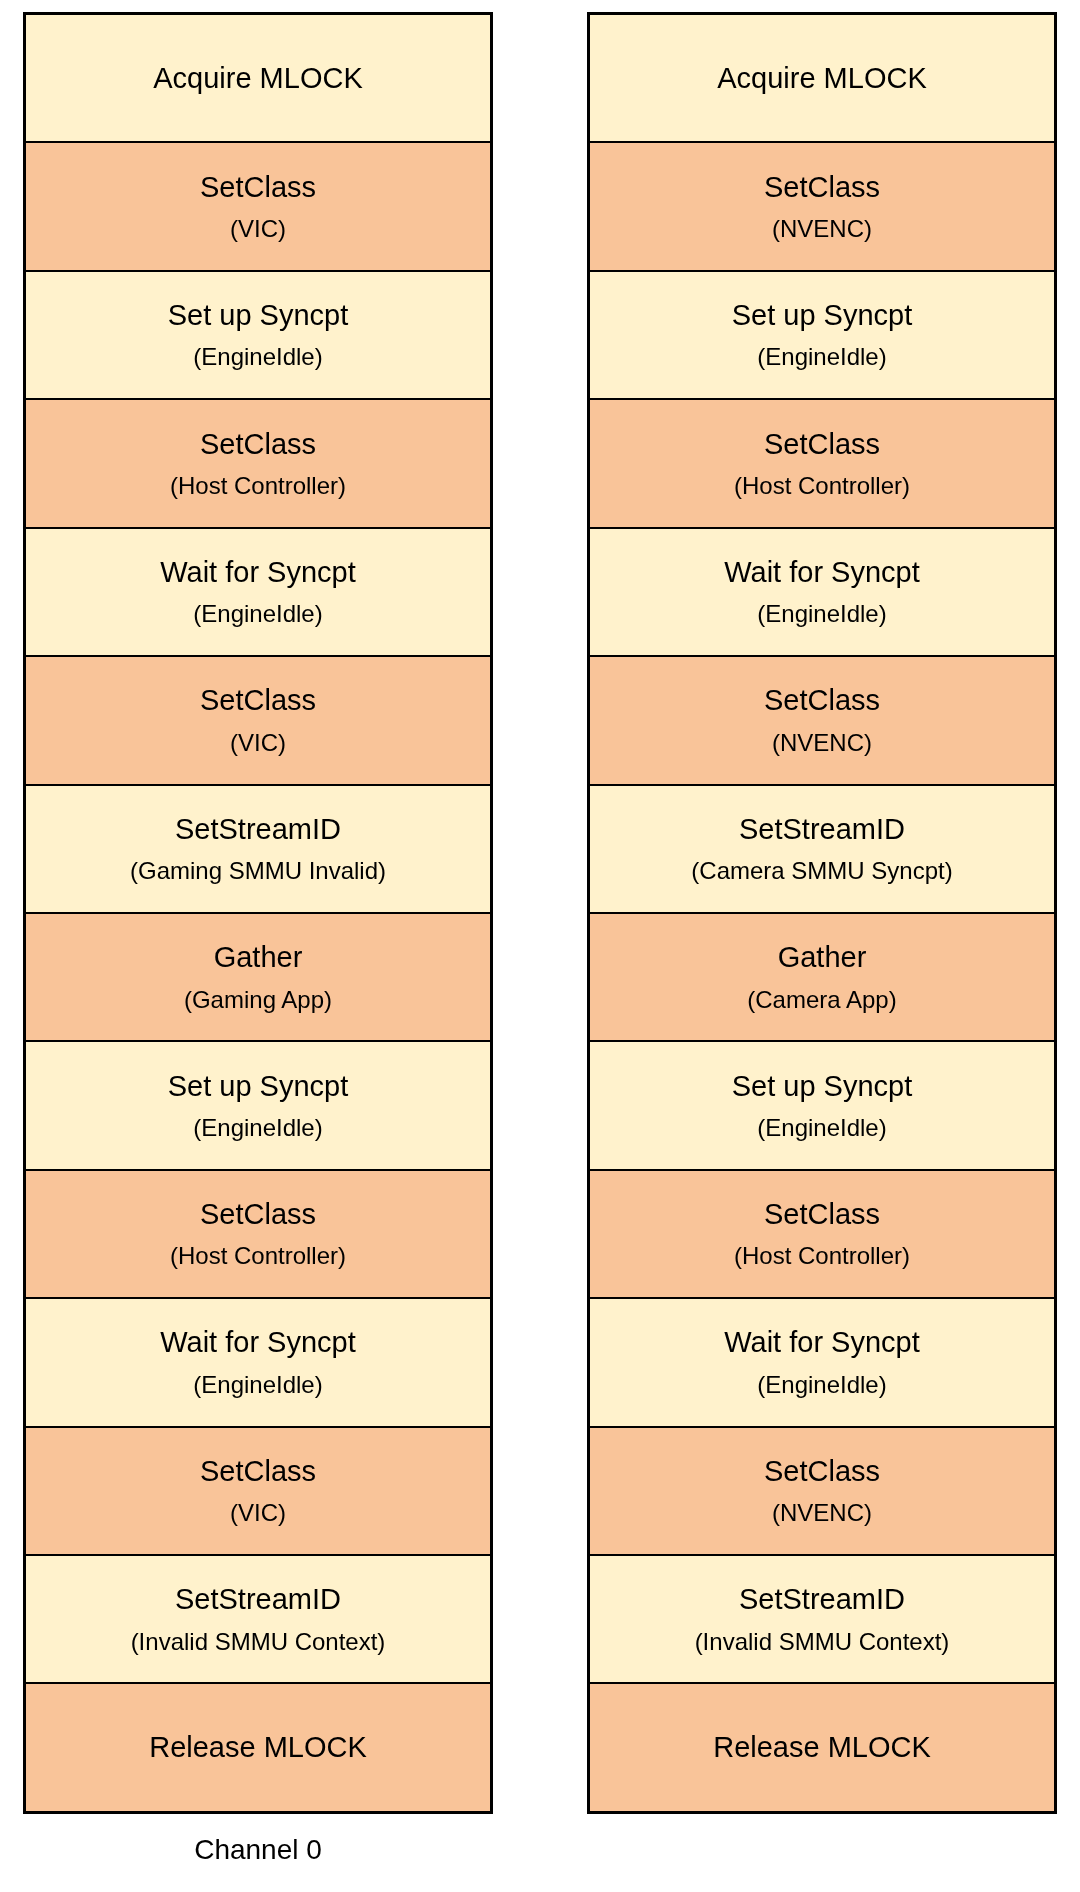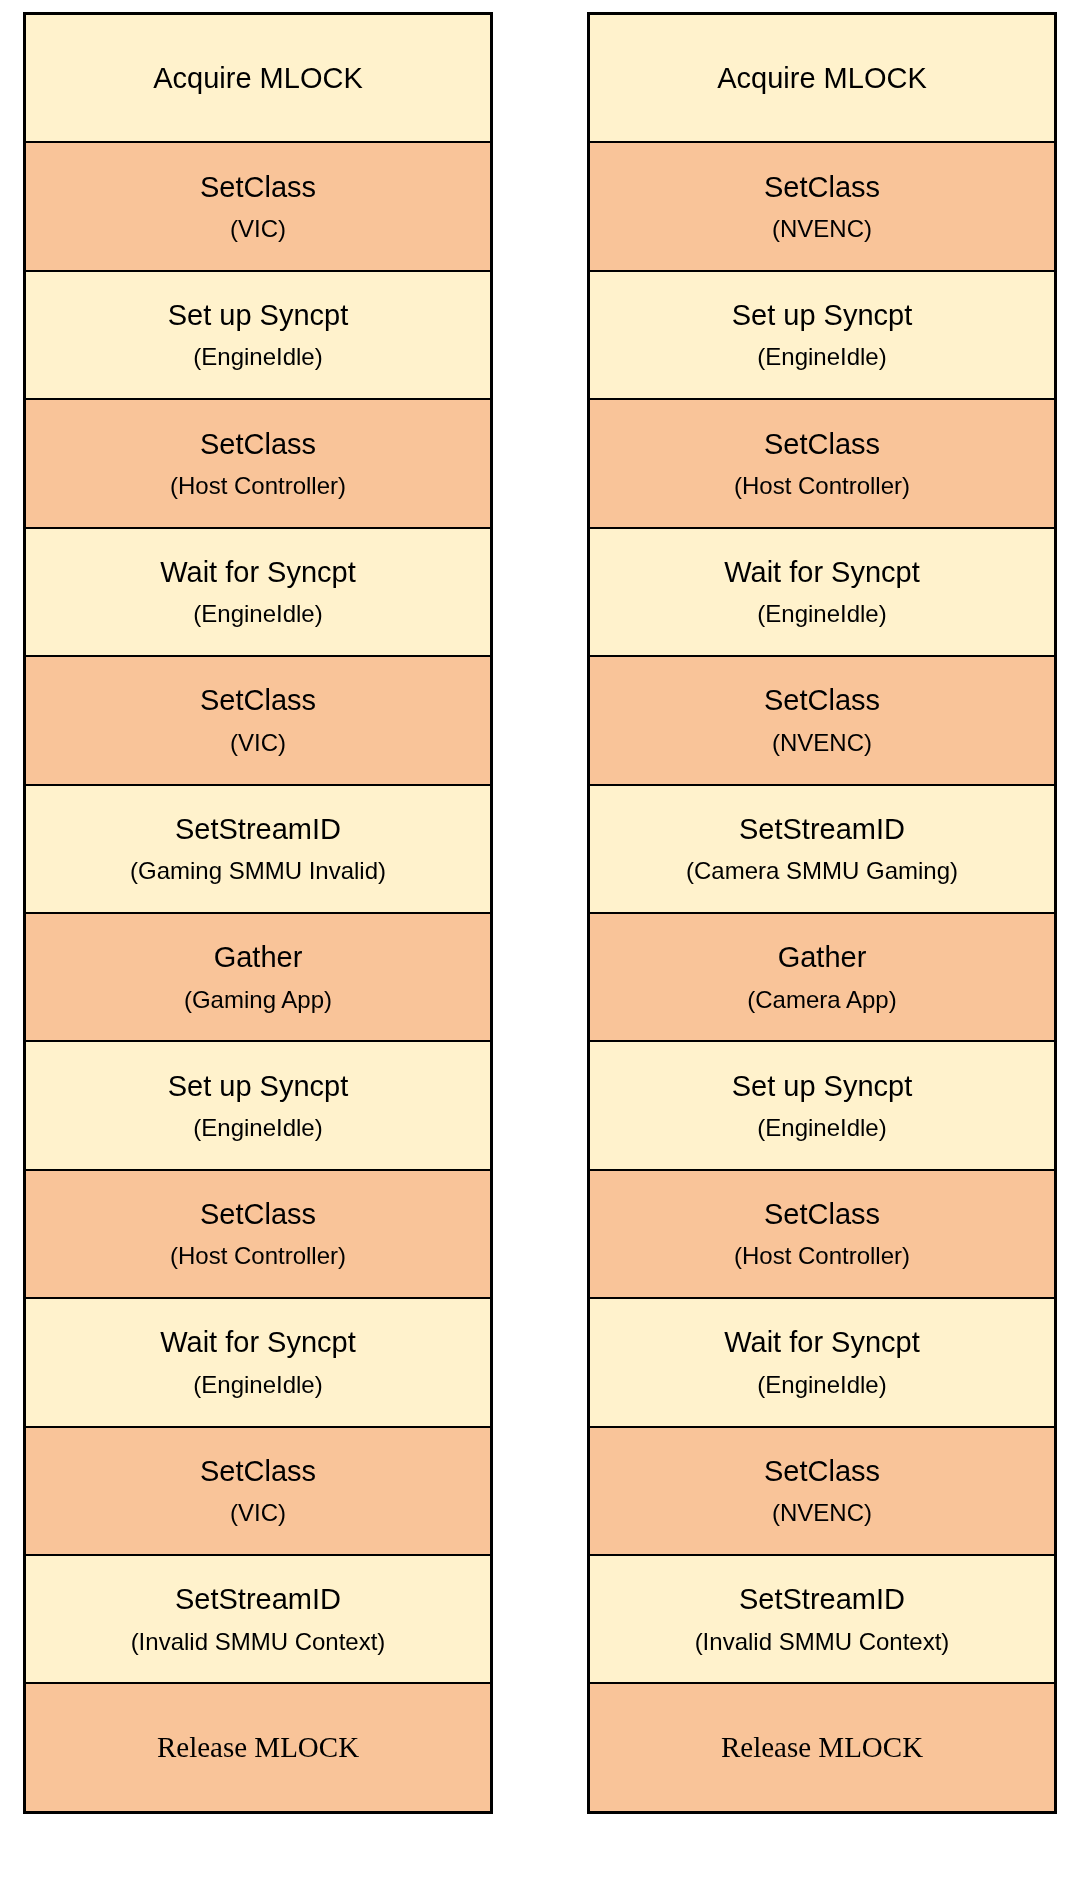--- a/index.html
+++ b/index.html
@@ -34,21 +34,21 @@
   .row {
     flex: 1 1 0;
     border-bottom: 2px solid var(--border-color, #000);
     display: flex;
     flex-direction: column;
     align-items: center;
     justify-content: center;
     gap: 11px;
     color: var(--text-color, #000);
   }
-  .row:last-child { border-bottom: none; font-family: Liberation Serif, serif; }
+  .row:last-child { border-bottom: none; }
   .row.cream  { background: var(--cream-color,  #FFF2CC); }
   .row.orange { background: var(--orange-color, #F9C499); }
   .row .main {
     font-size: 29px;
     line-height: 1.15;
     text-align: center;
   }
   .row .sub {
     font-size: 24px;
     line-height: 1.15;
@@ -130,20 +130,21 @@
   <div class="row cream">
     <div class="main">SetStreamID</div>
     <div class="sub">(Invalid SMMU Context)</div>
   </div>
 
   <div class="row orange">
     <div class="main">Release MLOCK</div>
 
   </div>
 </div>
+    <div class="channel-label">Channel 0</div>
   </div>
 
   <div class="channel">
     <div class="channel-box">
   <div class="row cream">
     <div class="main">Acquire MLOCK</div>
 
   </div>
 
   <div class="row orange">
@@ -166,21 +167,21 @@
     <div class="sub">(EngineIdle)</div>
   </div>
 
   <div class="row orange">
     <div class="main">SetClass</div>
     <div class="sub">(NVENC)</div>
   </div>
 
   <div class="row cream">
     <div class="main">SetStreamID</div>
-    <div class="sub">(Camera SMMU Gaming)</div>
+    <div class="sub">(Camera SMMU Syncpt)</div>
   </div>
 
   <div class="row orange">
     <div class="main">Gather</div>
     <div class="sub">(Camera App)</div>
   </div>
 
   <div class="row cream">
     <div class="main">Set up Syncpt</div>
     <div class="sub">(EngineIdle)</div>

